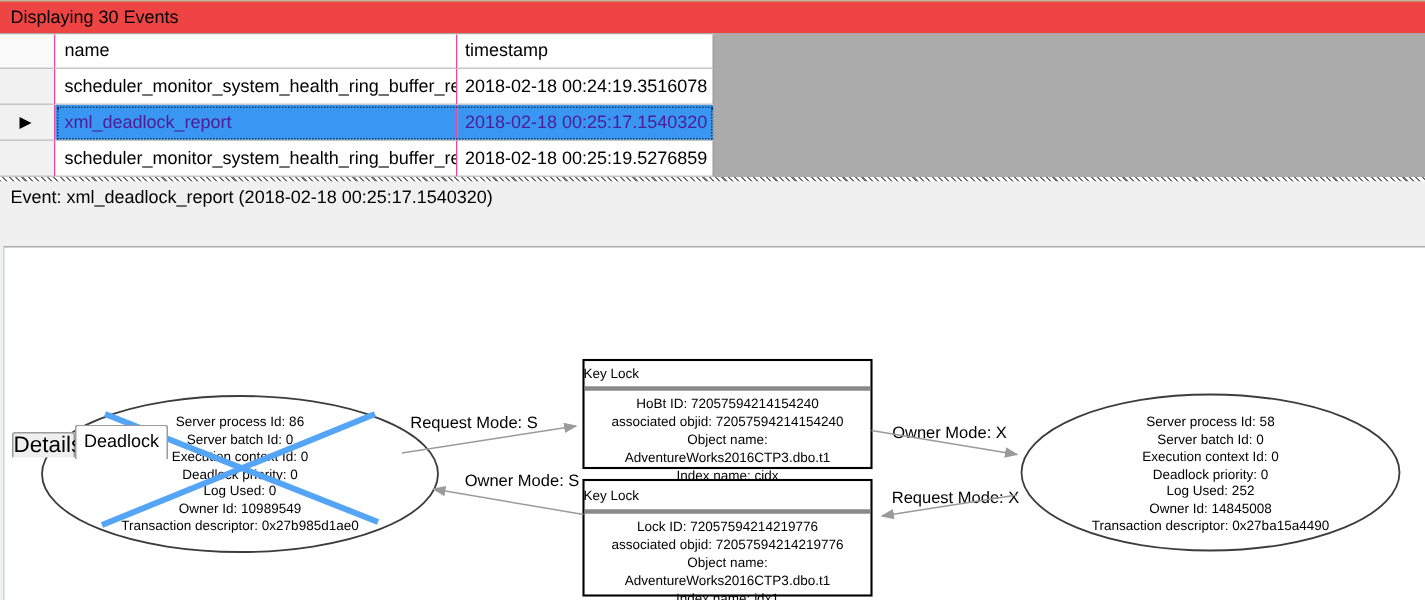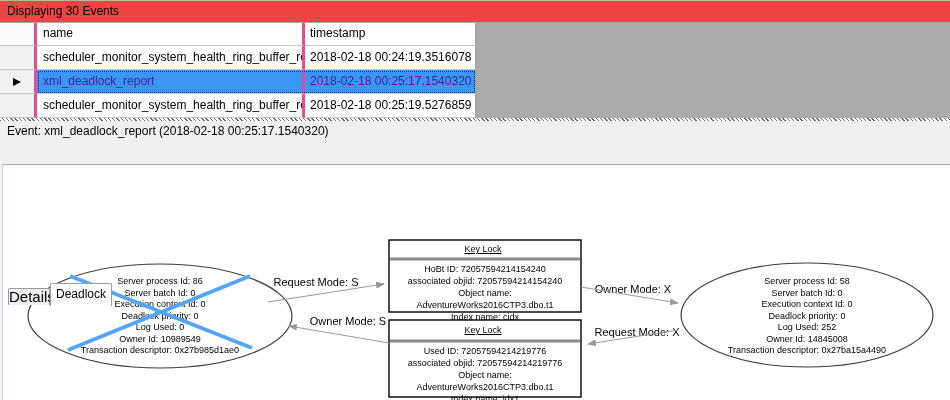--- a/index.html
+++ b/index.html
@@ -9,21 +9,21 @@
   
   .events-header { position:absolute; left:0; top:0; width:950px; height:23px;
     background:#ef4444; border-top:1px solid #B9B99D; border-bottom:1px solid #A8A8A8;
     font-size:12px; line-height:21px; padding-left:7px; }
 
   
   .grid-zone { position:absolute; left:0; top:23px; width:950px; height:95px; background:#ABABAB; }
   .grid { position:absolute; left:0; top:0; width:476px; background:#FFF; }
   .grid-row { display:flex; height:24px; }
   .grid-row.header { height:23px; }
-  .cell { border-right:3px solid #ec4899; border-bottom:1px solid #C6C6C6;
+  .cell { border-right:1px solid #ec4899; border-bottom:1px solid #C6C6C6;
     font-size:12px; line-height:22px; white-space:nowrap; overflow:hidden; background:#FFF; }
   .header .cell { line-height:21px; }
   .sel-cell { width:37px; background:#F1F1F1; position:relative; flex:none; }
   .header .sel-cell { background:#FAFAFA; }
   .c-name { width:268px; padding-left:6px; flex:none; }
   .c-ts { width:171px; padding-left:5px; flex:none; border-right:1px solid #9E9E9E; }
   .data-cells { display:flex; position:relative; }
   .row-selected .c-name, .row-selected .c-ts { background:#3996F3; color:#4c1d95; }
   .row-selected .data-cells { outline:1px dotted #0E3C66; outline-offset:-2px; }
   .row-marker { position:absolute; left:13px; top:8px; width:0; height:0;
@@ -48,21 +48,21 @@
   .pane { position:absolute; left:2px; right:0; top:164px; bottom:0; background:#FFF;
     border-left:1px solid #C9D6E4; border-top:1px solid #ACACAC; z-index:1; }
 
   svg.shapes { position:absolute; left:0; top:163px; width:950px; height:237px; z-index:2; }
   svg.edges  { position:absolute; left:0; top:163px; width:950px; height:237px; z-index:4; pointer-events:none; }
 
   .overlay { position:absolute; z-index:3; }
   .proc-text { width:240px; text-align:center; font-size:9px; line-height:11.5px; }
   .proc-left  { left:40px;  top:276px; }
   .proc-right { left:687px; top:276px; }
-  .lock-title { left:389px; width:188px; text-align:center; font-size:9px;text-decoration:underline; }
+  .lock-title { left:389px; width:188px; text-align:left; font-size:9px; }
   .lock1-title { top:240px; height:19px; line-height:19px; }
   .lock2-title { top:320px; height:21px; line-height:21px; }
   .lock-body { left:389px; width:192px; text-align:center; font-size:9px; line-height:12px; }
   .lock1-body { top:263px; }
   .lock2-body { top:345px; }
   .edge-label { font-size:11px; white-space:nowrap; transform:translateX(-50%); }
   .el1 { left:316px; top:276px; }
   .el2 { left:348px; top:315px; }
   .el3 { left:633px; top:283px; }
   .el4 { left:637px; top:326px; }
@@ -148,21 +148,21 @@
 
 <div class="overlay lock-title lock1-title">Key Lock</div>
 <div class="overlay lock-body lock1-body">
   <div>HoBt ID: 72057594214154240</div>
   <div>associated objid: 72057594214154240</div>
   <div>Object name: AdventureWorks2016CTP3.dbo.t1</div>
   <div>Index name: cidx</div>
 </div>
 <div class="overlay lock-title lock2-title">Key Lock</div>
 <div class="overlay lock-body lock2-body">
-  <div>Used ID: 72057594214219776</div>
+  <div>Lock ID: 72057594214219776</div>
   <div>associated objid: 72057594214219776</div>
   <div>Object name: AdventureWorks2016CTP3.dbo.t1</div>
   <div>Index name: idx1</div>
 </div>
 
 <div class="overlay edge-label el1">Request Mode: S</div>
 <div class="overlay edge-label el2">Owner Mode: S</div>
 <div class="overlay edge-label el3">Owner Mode: X</div>
 <div class="overlay edge-label el4">Request Mode: X</div>
 

